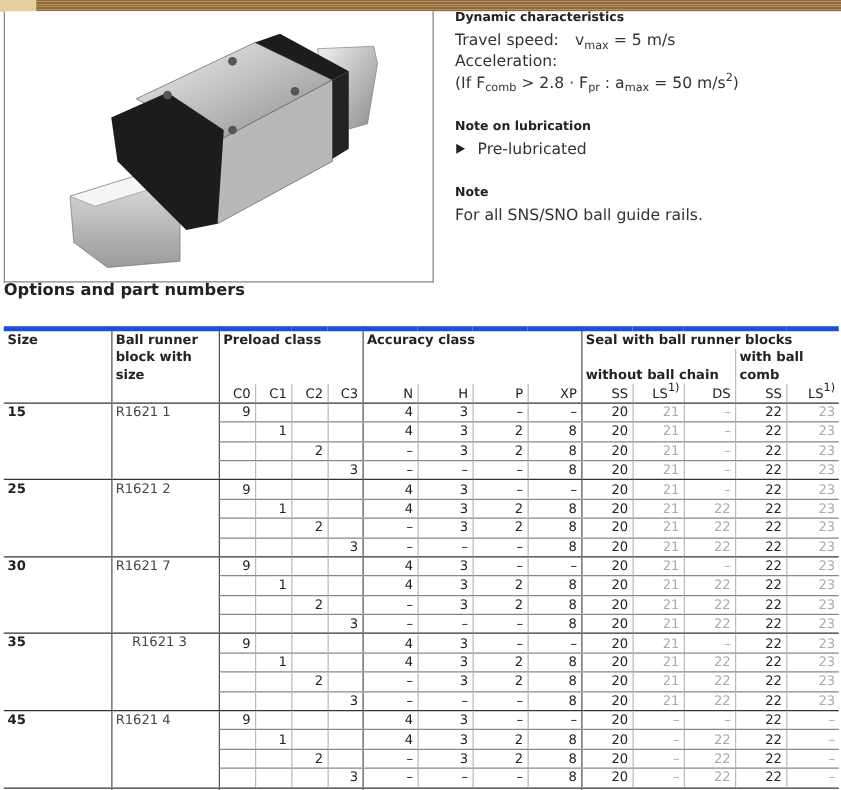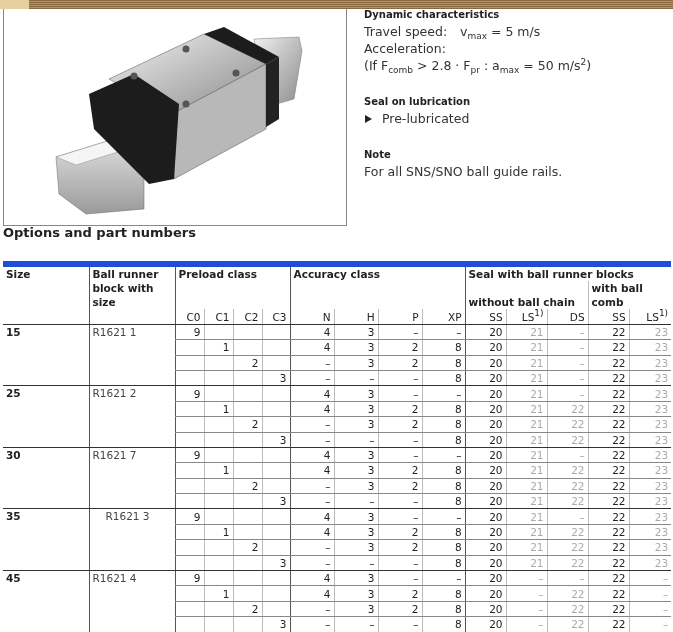--- a/index.html
+++ b/index.html
@@ -12,21 +12,21 @@
   .right h3 { margin:0; font-size:10px; font-weight:bold; color:#222; }
   .right .row { display:flex; }
   .right .lbl { width:96px; }
   sub { font-size:9px; vertical-align:-3px; line-height:0; }
   sup { font-size:9px; vertical-align:5px; line-height:0; }
   .bullet { display:flex; gap:8px; align-items:center; }
   .tri { width:0; height:0; border-left:7px solid #222; border-top:4px solid transparent; border-bottom:4px solid transparent; margin-left:1px; margin-right:2px; }
   .section-title { position:absolute; left:3px; top:225px; font-size:13px; font-weight:bold; color:#222; }
   table.opts { position:absolute; left:3px; top:261px; border-collapse:collapse; font-size:10.5px; table-layout:fixed; width:668px; }
   table.opts td, table.opts th { padding:0 3px; height:14.4px; line-height:14px; }
-  .hdr { border-top:6px solid #1d4ed8; }
+  .hdr { border-top:4px solid #1d4ed8; }
   .hdr th { text-align:left; font-weight:bold; vertical-align:top; }
   .bold { font-weight:bold; }
   .r { text-align:right; }
   .grey { color:#aaa; }
   .vl { border-left:1px solid #555; }
   .vlg { border-left:1px solid #bbb; }
   .hb { border-bottom:1px solid #888; }
   .hbd { border-bottom:1px solid #333; }
   .sub-hdr td { font-weight:normal; }
 </style>
@@ -75,21 +75,21 @@
   <h3>Dynamic characteristics</h3>
   <div class="row">
     <span class="lbl">Travel speed:</span>
     <span><span>v</span><sub>max</sub> <span>= 5 m/s</span></span>
   </div>
   <div class="row">
     <span class="lbl">Acceleration:</span>
   </div>
   <div><span>(If F</span><sub>comb</sub><span> &gt; 2.8 · F</span><sub>pr</sub><span> : a</span><sub>max</sub><span> = 50 m/s</span><sup>2</sup><span>)</span></div>
   <div style="height:19px"></div>
-  <h3>Seal on lubrication</h3>
+  <h3>Note on lubrication</h3>
   <div class="bullet">
       <span class="tri"></span>
       <span>Pre-lubricated</span>
     </div>
   <div style="height:19px"></div>
   <h3>Note</h3>
   <div>For all SNS/SNO ball guide rails.</div>
 </div>
 
 <div class="section-title">Options and part numbers</div>

